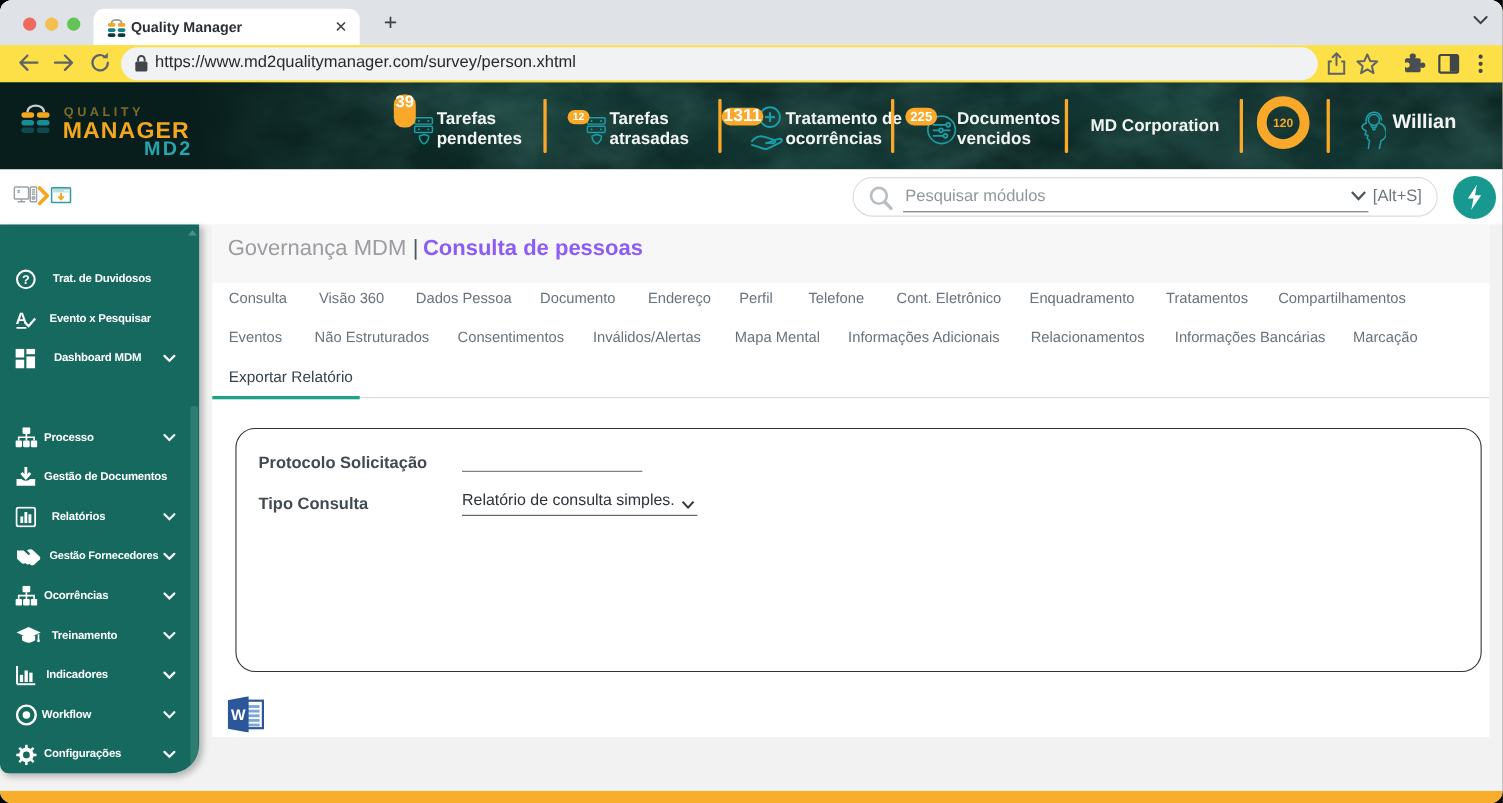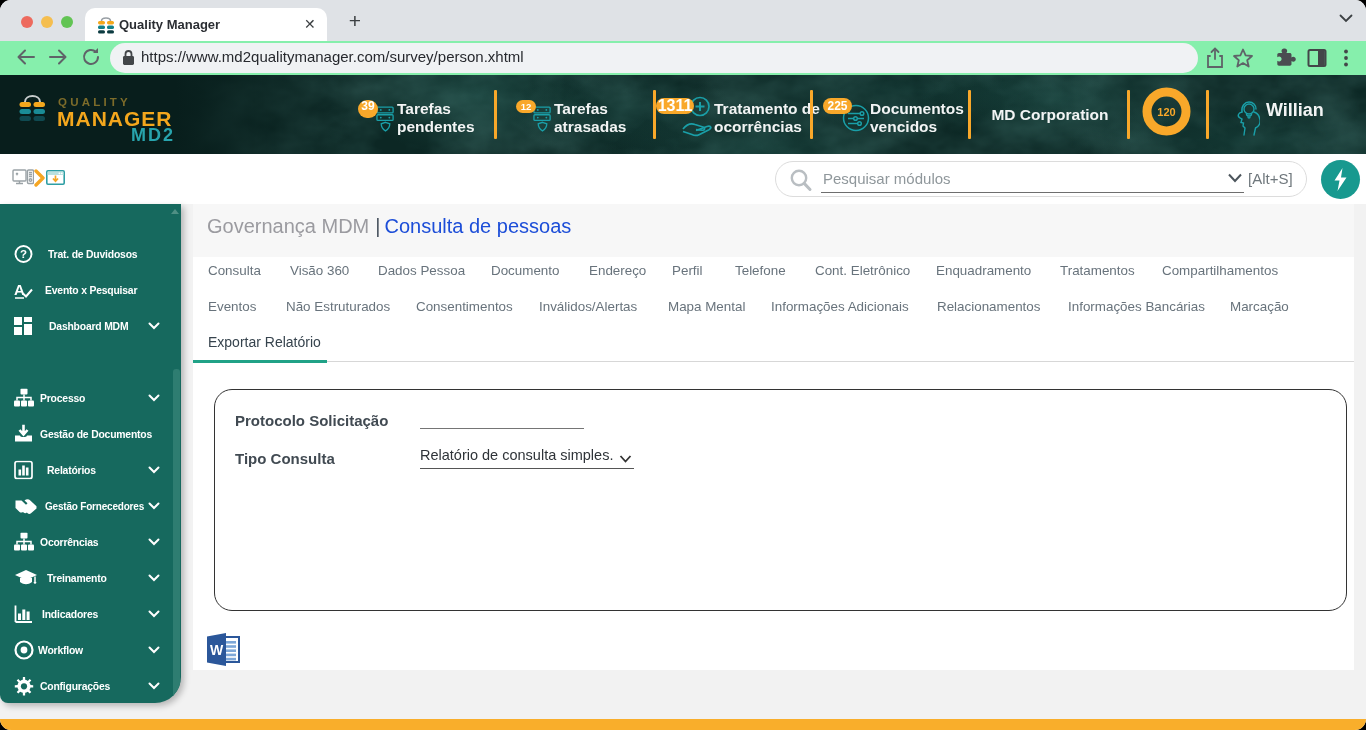--- a/index.html
+++ b/index.html
@@ -6,21 +6,21 @@
 .window{position:absolute;left:0;top:0;width:1366px;height:730px;border-radius:11px;overflow:hidden;background:#fff}
 
 .tabbar{position:absolute;left:0;top:0;width:1366px;height:41px;background:#dfe2e6}
 .tl{position:absolute;border-radius:50%;width:12px;height:12px;top:16px}
 .tab{position:absolute;left:85px;top:8px;width:242px;height:33px;background:#fff;border-radius:10px 10px 0 0}
 .tabtitle{position:absolute;left:34px;top:9px;font-size:13px;font-weight:bold;color:#2b2e33;letter-spacing:0}
 .tabx{position:absolute;left:219px;top:8px;font-size:14px;color:#3c4043}
 .newtab{position:absolute;left:344px;top:10px;width:22px;height:22px;color:#3c4043;font-size:21px;font-weight:400;text-align:center;line-height:21px}
 .tabchev{position:absolute;right:13px;top:14px}
 
-.urlrow{position:absolute;left:0;top:41px;width:1366px;height:44px;background:#86efac}
+.urlrow{position:absolute;left:0;top:41px;width:1366px;height:44px;background:#fde047}
 .pill{position:absolute;left:110px;top:2px;width:1088px;height:30px;border-radius:15px;background:#f0f2f4}
 .urltext{position:absolute;left:141px;top:7px;font-size:15px;color:#27292e}
 .navic{position:absolute;top:3px}
 
 .hdr{position:absolute;left:0;top:75px;width:1366px;height:79px;background:
  radial-gradient(ellipse 180px 90px at 480px 20px,rgba(46,110,101,.35),rgba(46,110,101,0) 70%),
  radial-gradient(ellipse 220px 70px at 760px 72px,rgba(44,106,98,.32),rgba(44,106,98,0) 70%),
  radial-gradient(ellipse 200px 80px at 1060px 25px,rgba(40,102,94,.32),rgba(40,102,94,0) 70%),
  radial-gradient(ellipse 260px 60px at 1250px 65px,rgba(38,98,90,.28),rgba(38,98,90,0) 70%),
  radial-gradient(ellipse 160px 70px at 620px 35px,rgba(36,94,87,.25),rgba(36,94,87,0) 70%),
@@ -35,21 +35,21 @@
 .spill{position:absolute;left:775px;top:7px;width:532px;height:36px;border:1px solid #dcdcdc;border-radius:18px;background:#fff}
 .sunder{position:absolute;left:45px;top:30px;width:423px;height:1px;background:#6e6e6e}
 .sph{position:absolute;left:47px;top:8px;font-size:15px;color:#8f979b}
 .alts{position:absolute;left:472px;top:8px;font-size:15px;color:#6f777c}
 .boltbtn{position:absolute;left:1321px;top:6px;width:39px;height:39px;border-radius:50%;background:#18998f}
 
 .main{position:absolute;left:0;top:204px;width:1366px;height:515px;background:#f2f2f2}
 .card{position:absolute;left:193px;top:0;width:1161px;height:466px;background:#fff}
 .hband{position:absolute;left:0;top:0;width:1161px;height:53px;background:#f7f7f7}
 .crumb{position:absolute;left:14px;top:11px;font-size:20px;color:#9b9ba0}
-.crumb b{color:#1d4ed8;font-weight:normal}
+.crumb b{color:#8b5cf6;font-weight:bold}
 .crumb .bar{color:#4b5560;font-weight:400;padding:0 4px 0 6px}
 .tabs{position:absolute;left:0;width:1161px;height:16px;font-size:13.4px;color:#68737c}
 .tabs span{position:absolute;white-space:nowrap}
 .trow1{top:59px}.trow2{top:95px}
 .tab3{position:absolute;left:15px;top:130px;font-size:14px;color:#36434d}
 .grayline{position:absolute;left:0;top:157px;width:1161px;height:1px;background:#d7d7d7}
 .greenline{position:absolute;left:0;top:156px;width:134px;height:3px;background:#20a287}
 .fbox{position:absolute;left:21px;top:185px;width:1133px;height:222px;border:1.5px solid #333;border-radius:18px;background:#fff}
 .flabel{position:absolute;left:20px;font-size:15px;font-weight:bold;color:#414a52}
 .finput{position:absolute;left:205px;width:164px;border-bottom:1px solid #757575;height:22px}
@@ -149,21 +149,21 @@
         <rect x="14.5" y="10" width="11.5" height="5" rx="2.5" fill="#f4a71d"></rect>
       <rect x="0.5" y="17" width="11.5" height="5" rx="2.5" fill="#1a8c96"></rect>
         <rect x="14.5" y="17" width="11.5" height="5" rx="2.5" fill="#1a8c96"></rect>
       <rect x="0.5" y="24" width="11.5" height="5" rx="2.5" fill="#0f4a51"></rect>
         <rect x="14.5" y="24" width="11.5" height="5" rx="2.5" fill="#0f4a51"></rect>
     </svg>
     <div style="position:absolute;left:58px;top:21px;font-size:11.5px;letter-spacing:3.2px;color:#7d6c2a;font-weight:bold">QUALITY</div>
     <div style="position:absolute;left:57px;top:32px;font-size:21px;letter-spacing:1px;color:#f4a71d;font-weight:bold">MANAGER</div>
     <div style="position:absolute;left:131px;top:49.5px;font-size:18px;letter-spacing:2px;color:#28a4ad;font-weight:bold">MD2</div>
 
-    <div class="badge" style="left:358px;top:25px;width:20px;height:18px;font-size:12px;line-height:13px">39</div>
+    <div class="badge" style="left:358px;top:11px;width:20px;height:30px;font-size:15px;line-height:13px">39</div>
     <svg style="position:absolute;left:376px;top:31px" width="19" height="26" viewBox="0 0 20 27">
       <g fill="none" stroke="#1a9fa8" stroke-width="1.4">
           <rect x="1" y="1" width="17" height="6" rx="1"></rect>
           <rect x="1" y="9" width="17" height="6" rx="1"></rect>
           <path d="M5 4 h.1 M5 12 h.1 M14 4 h.1 M14 12 h.1" stroke-linecap="round" stroke-width="1.8"></path>
           <path d="M10 17 l4.5 1.5 c0 4-2 6-4.5 7.5 c-2.5-1.5-4.5-3.5-4.5-7.5 Z"></path>
         </g>
     </svg>
     <div class="htxt" style="left:397px;top:25px">Tarefas<br>pendentes</div>
     <div class="sep" style="left:494px"></div>

